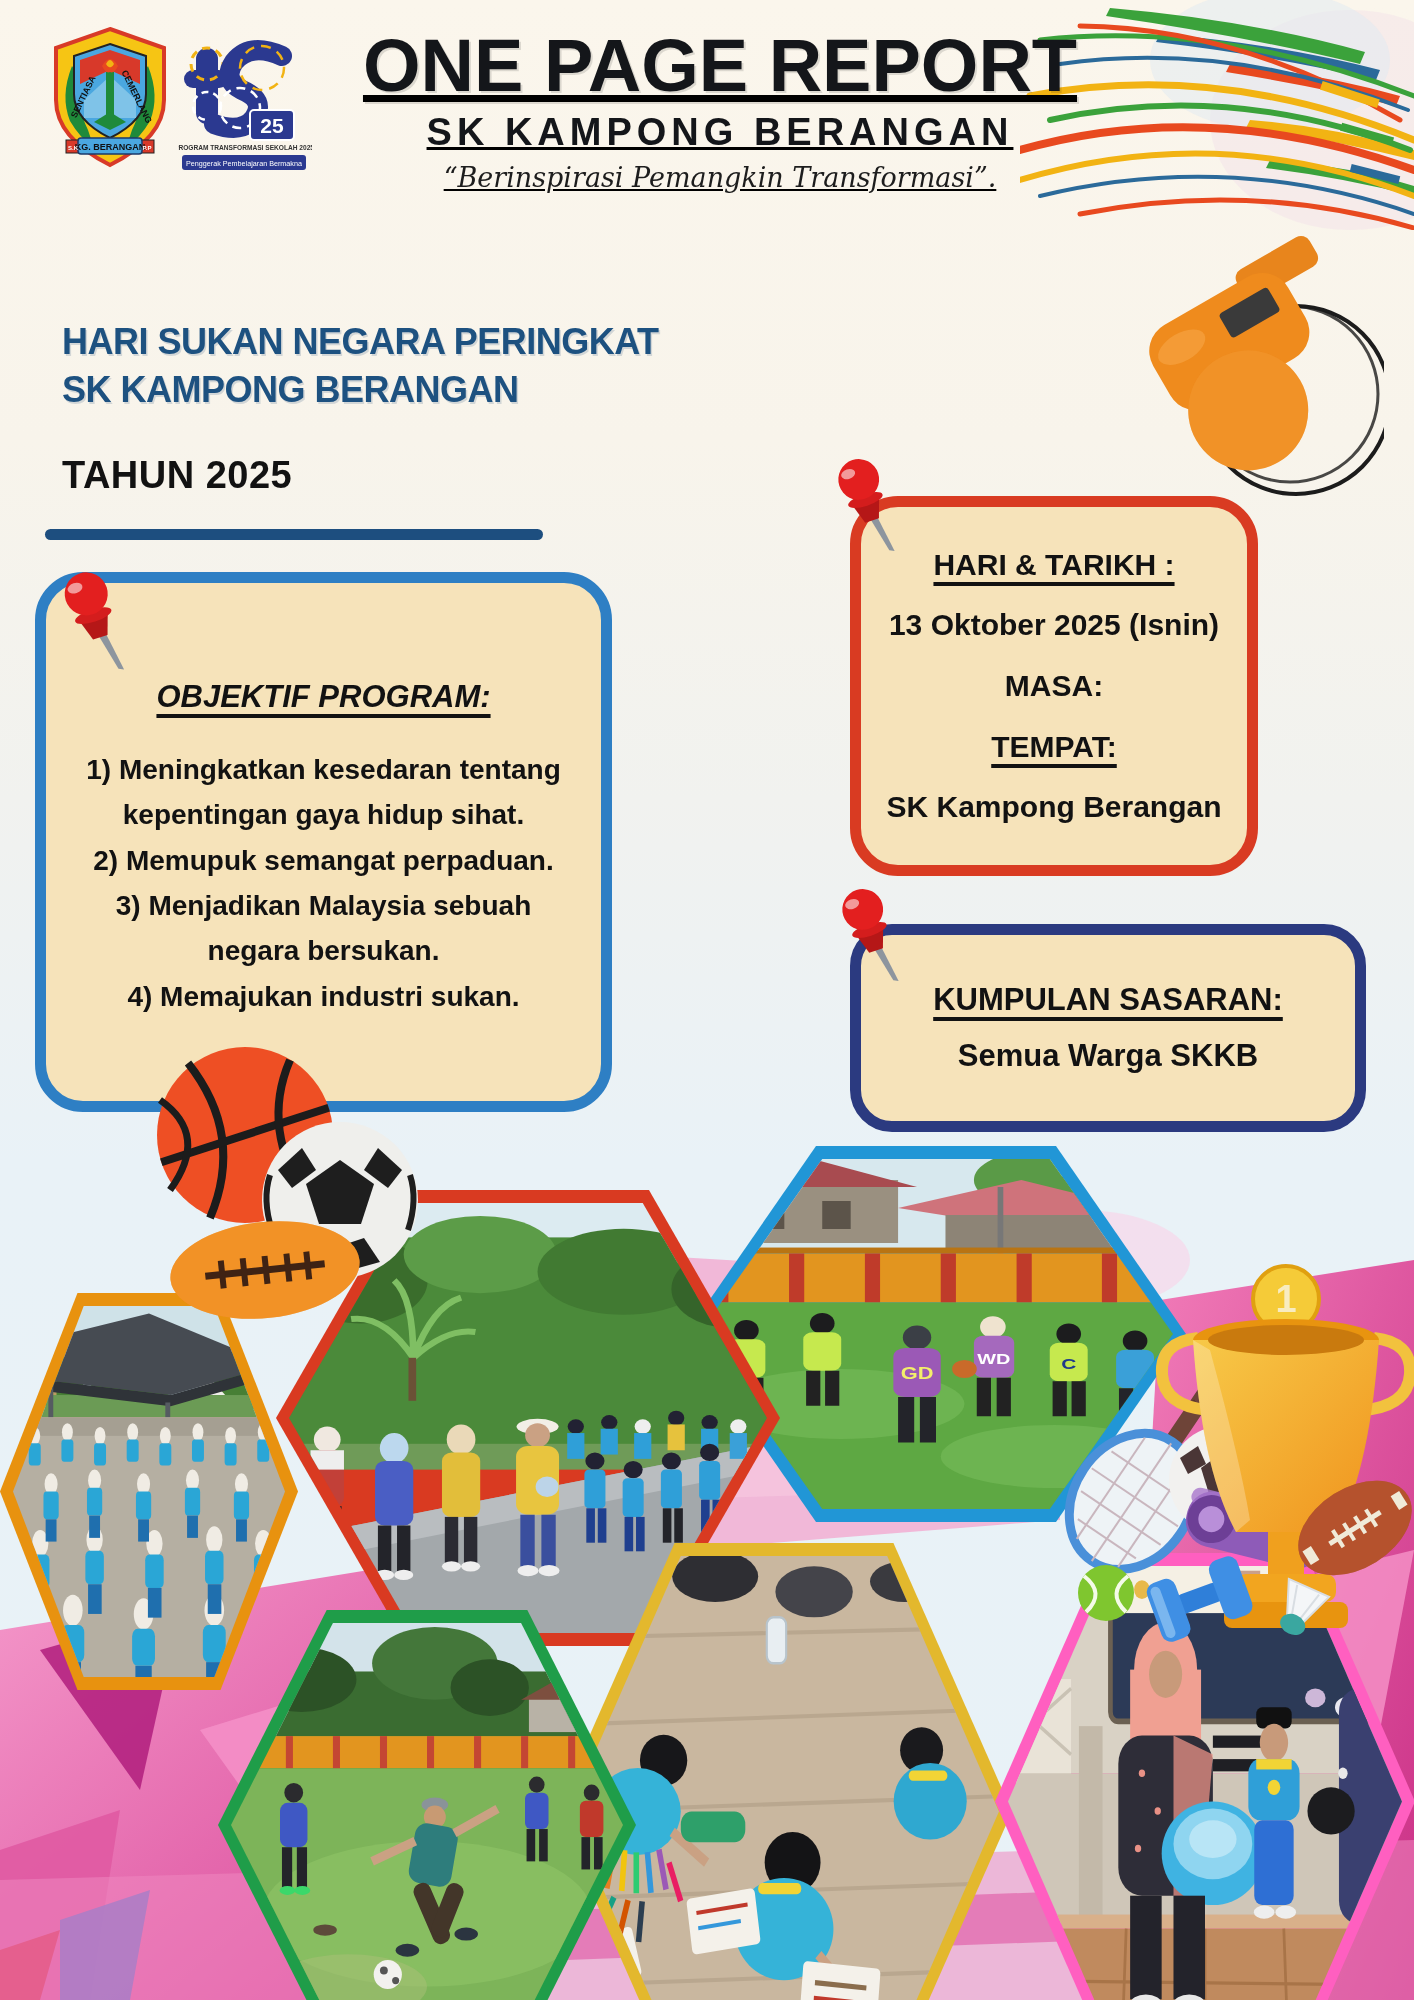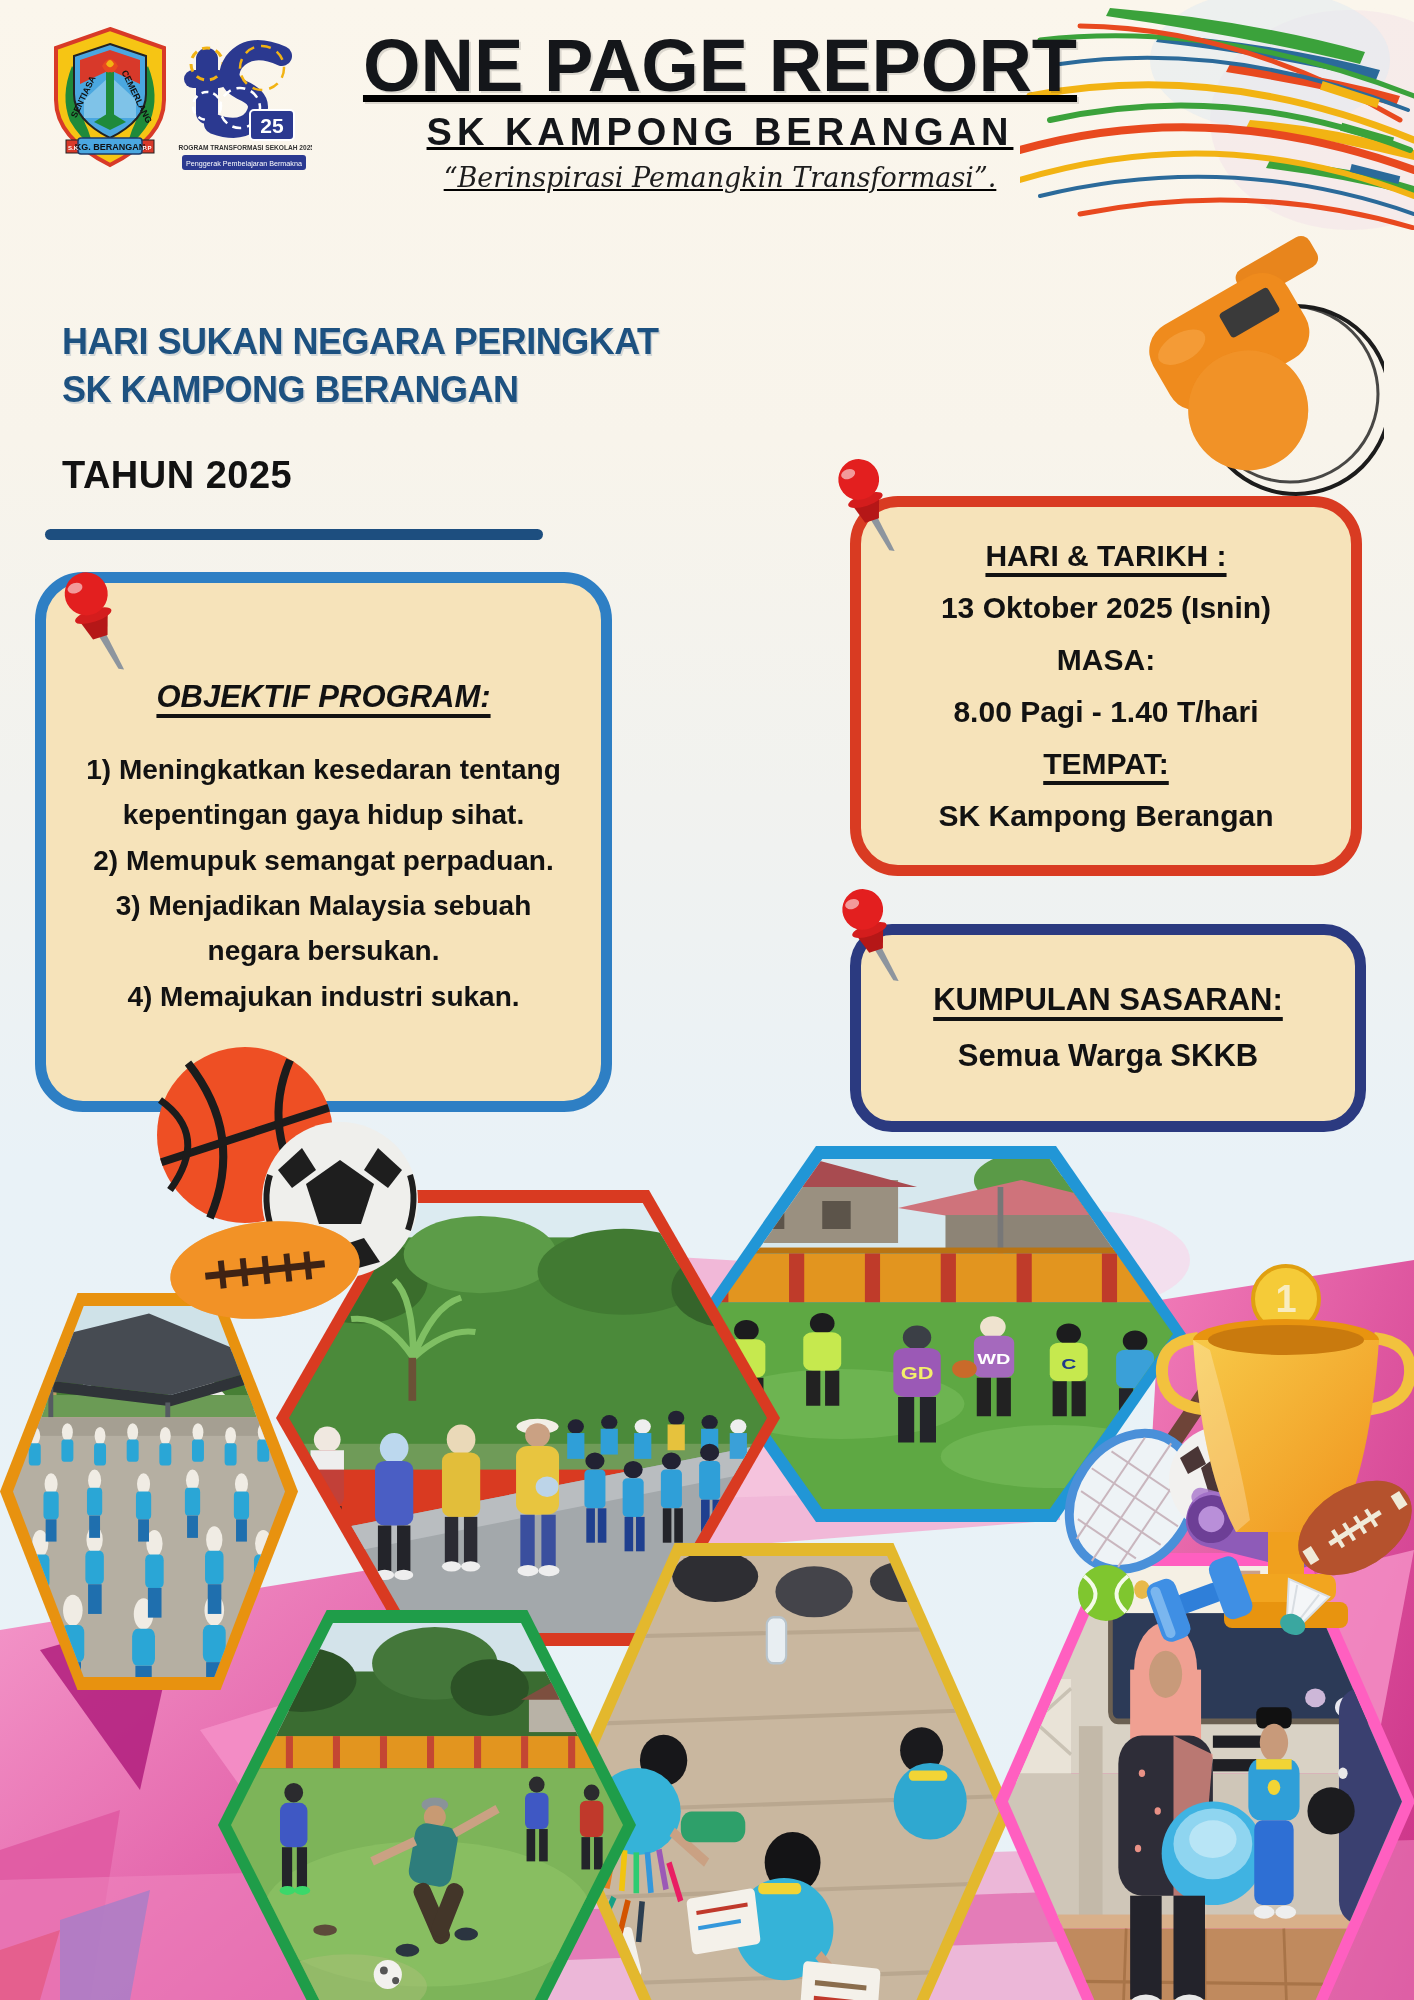--- a/index.html
+++ b/index.html
@@ -21,21 +21,21 @@
   #page-subtitle{font-size:38px;font-weight:bold;color:#14161a;letter-spacing:5px;margin-top:6px;}
   #page-tagline{font-family:"DejaVu Serif",serif;font-style:italic;font-size:27px;color:#1d1d1d;margin-top:8px;}
   #main-heading{left:62px;top:318px;width:700px;font-size:36px;line-height:48px;font-weight:bold;
     color:#1d5180;letter-spacing:-0.5px;text-shadow:1.5px 1.5px 0 rgba(40,80,120,0.18);}
   #heading-year{left:62px;top:430px;font-size:38px;font-weight:bold;color:#121212;letter-spacing:0.5px;margin-top:24px;}
   #divider{left:45px;top:529px;width:498px;height:11px;background:#1d4e7f;border-radius:6px;}
   #objectives-box{left:35px;top:572px;width:577px;height:540px;border:11px solid #2e7fc4;z-index:4;
     padding:96px 28px 16px 28px;}
   #objectives-box .box-title{font-size:31px;font-style:italic;}
   #objectives-list{margin-top:32px;font-size:28px;line-height:1.62;}
-  #event-box{left:850px;top:496px;width:512px;height:380px;border:11px solid #d93b22;z-index:4;
+  #event-box{left:850px;top:496px;width:408px;height:380px;border:11px solid #d93b22;z-index:4;
     display:flex;flex-direction:column;justify-content:space-evenly;padding:14px 10px;}
   #event-box div{font-size:30px;}
   #target-box{left:850px;top:924px;width:516px;height:208px;border:11px solid #2b3a80;border-radius:42px;z-index:4;
     display:flex;flex-direction:column;justify-content:center;gap:20px;padding:8px 10px;}
   #target-box div{font-size:31px;}
   .pin{position:absolute;z-index:13;}
   .scene-svg{width:100%;height:100%;display:block;}
 </style>
 </head>
 <body>
@@ -162,21 +162,20 @@
       <div class="box-line">2) Memupuk semangat perpaduan.</div>
       <div class="box-line">3) Menjadikan Malaysia sebuah negara bersukan.</div>
       <div class="box-line">4) Memajukan industri sukan.</div>
     </div>
   </div>
 
   <div class="cream-box" id="event-box">
     <div class="box-title">HARI &amp; TARIKH :</div>
     <div class="box-line">13 Oktober 2025 (Isnin)</div>
     <div class="box-line">MASA:</div>
-    <div class="box-line">8.00 Pagi - 1.40 T/hari</div>
     <div class="box-title">TEMPAT:</div>
     <div class="box-line">SK Kampong Berangan</div>
   </div>
 
   <div class="cream-box" id="target-box">
     <div class="box-title">KUMPULAN SASARAN:</div>
     <div class="box-line">Semua Warga SKKB</div>
   </div>
 
   <svg class="pin" style="left:58px;top:566px;transform:rotate(-18deg)" width="76" height="116" viewBox="0 0 60 90">

